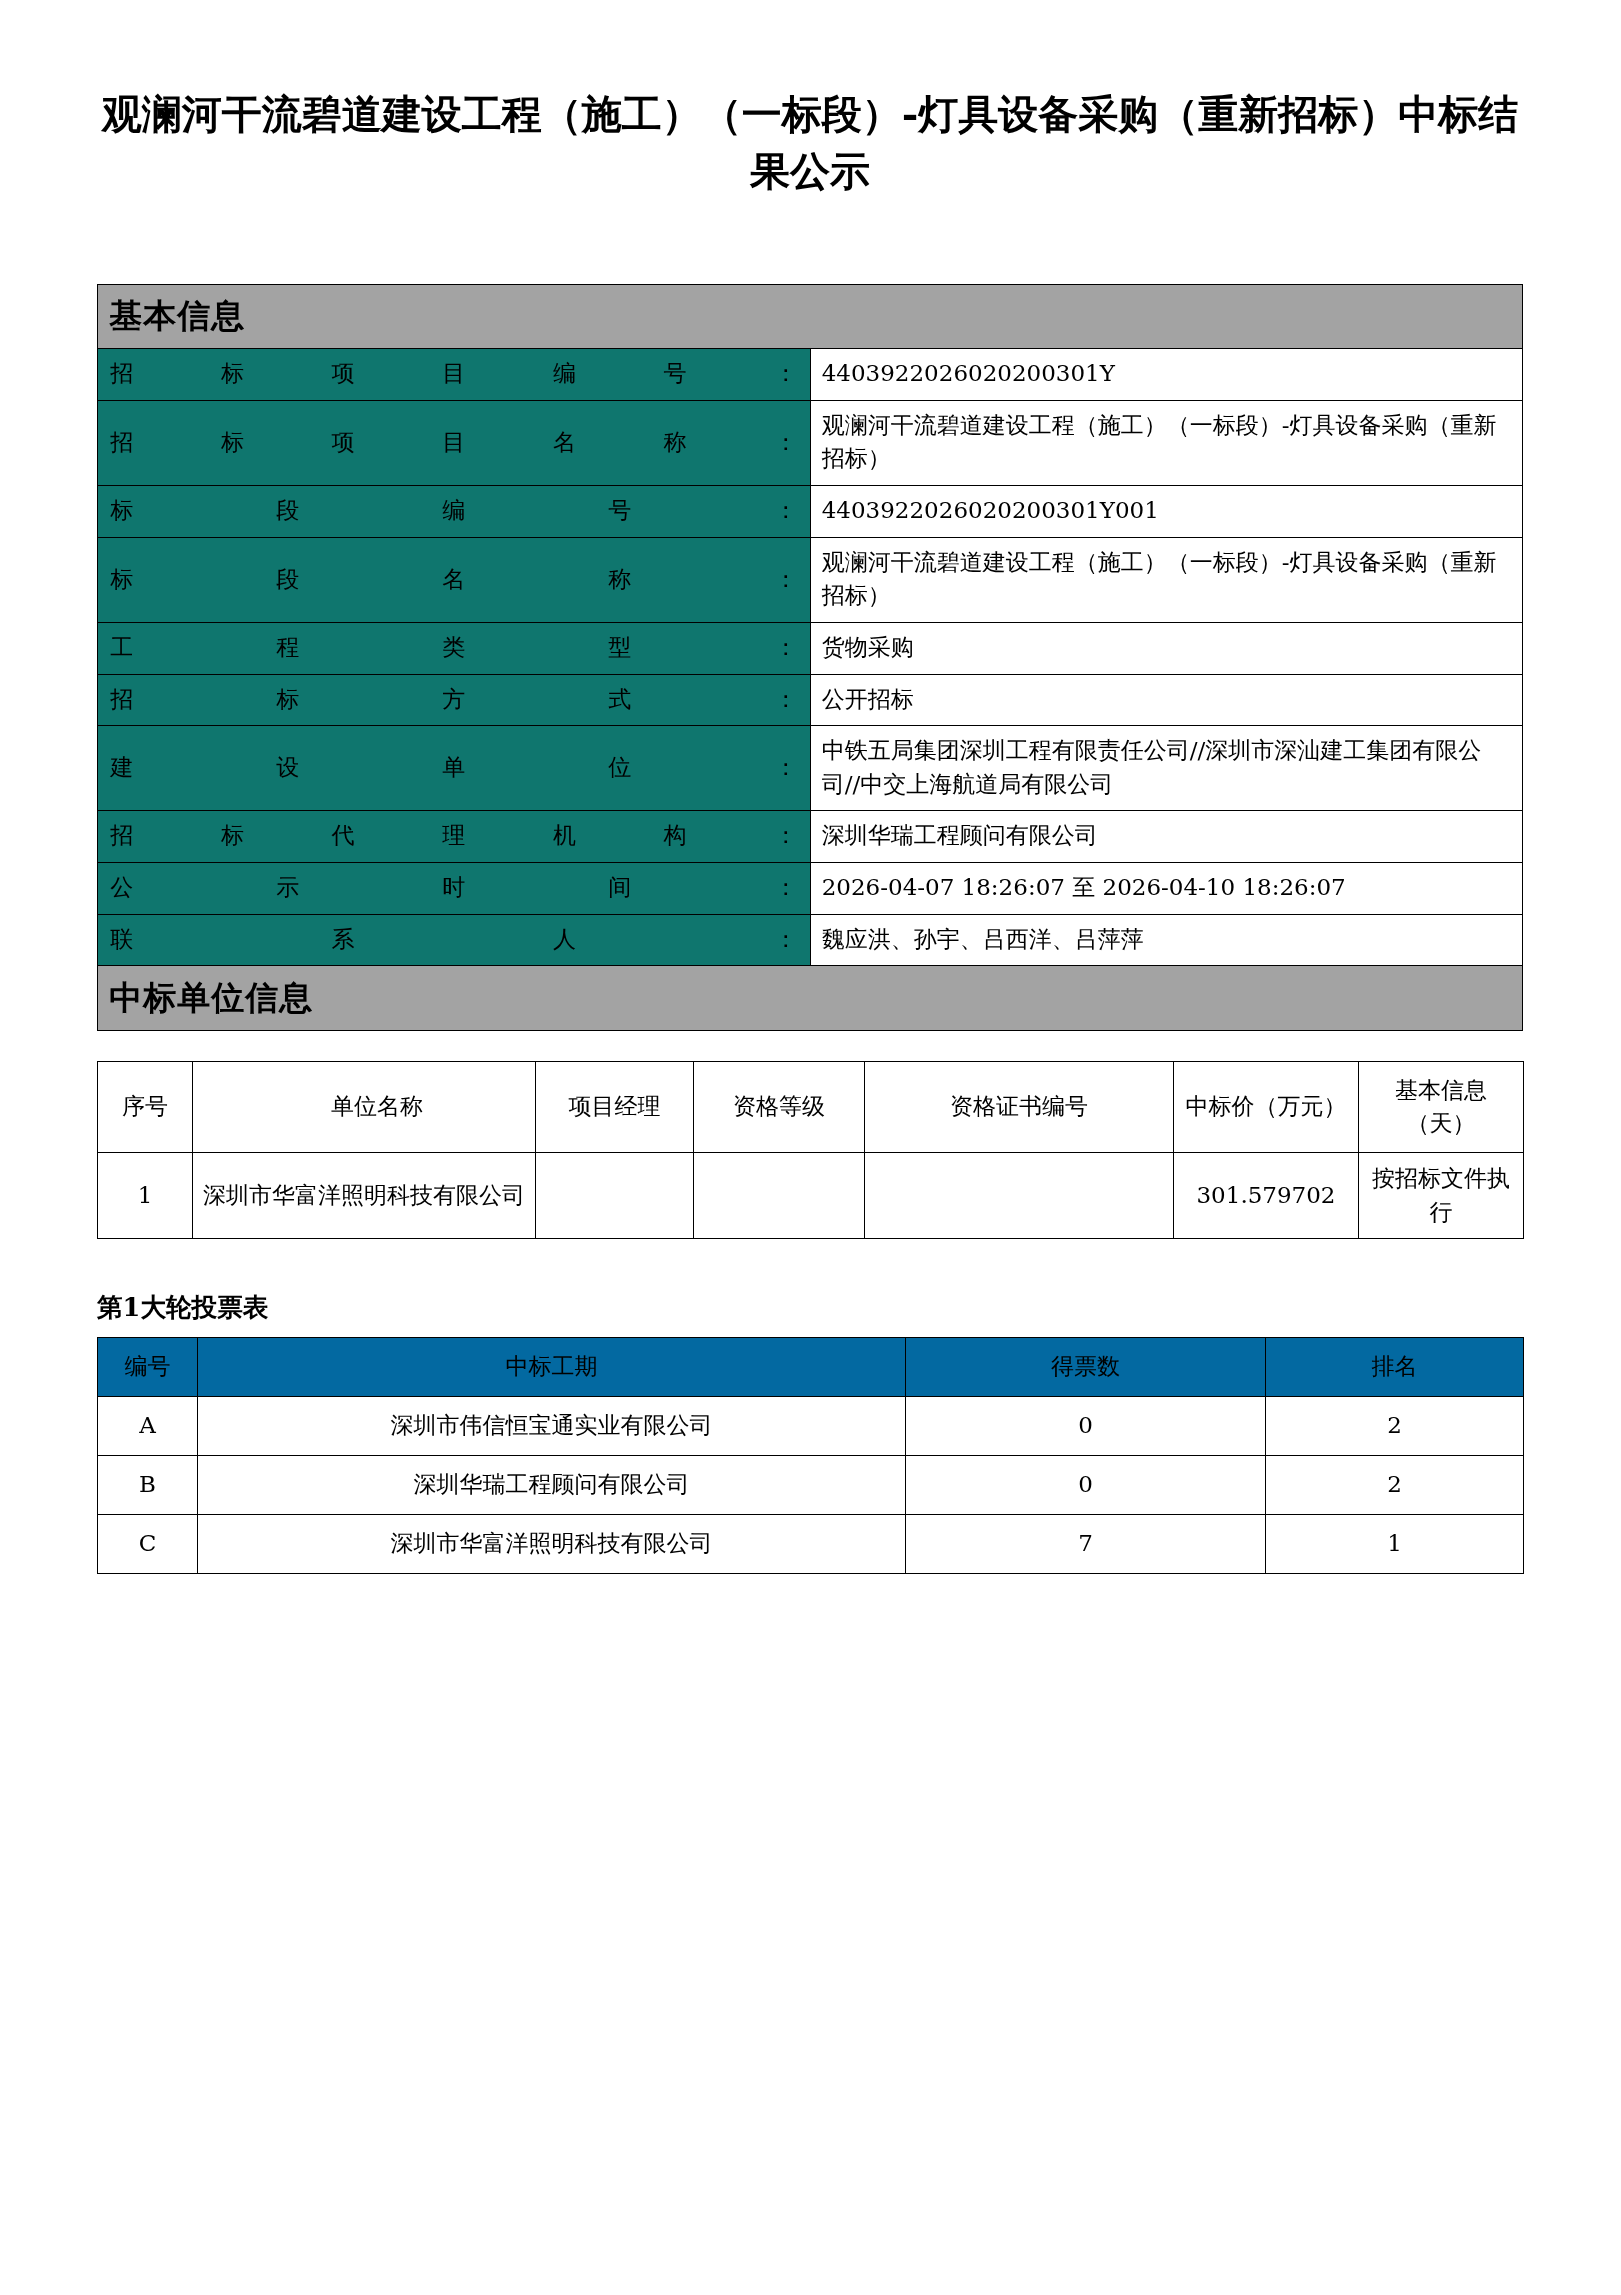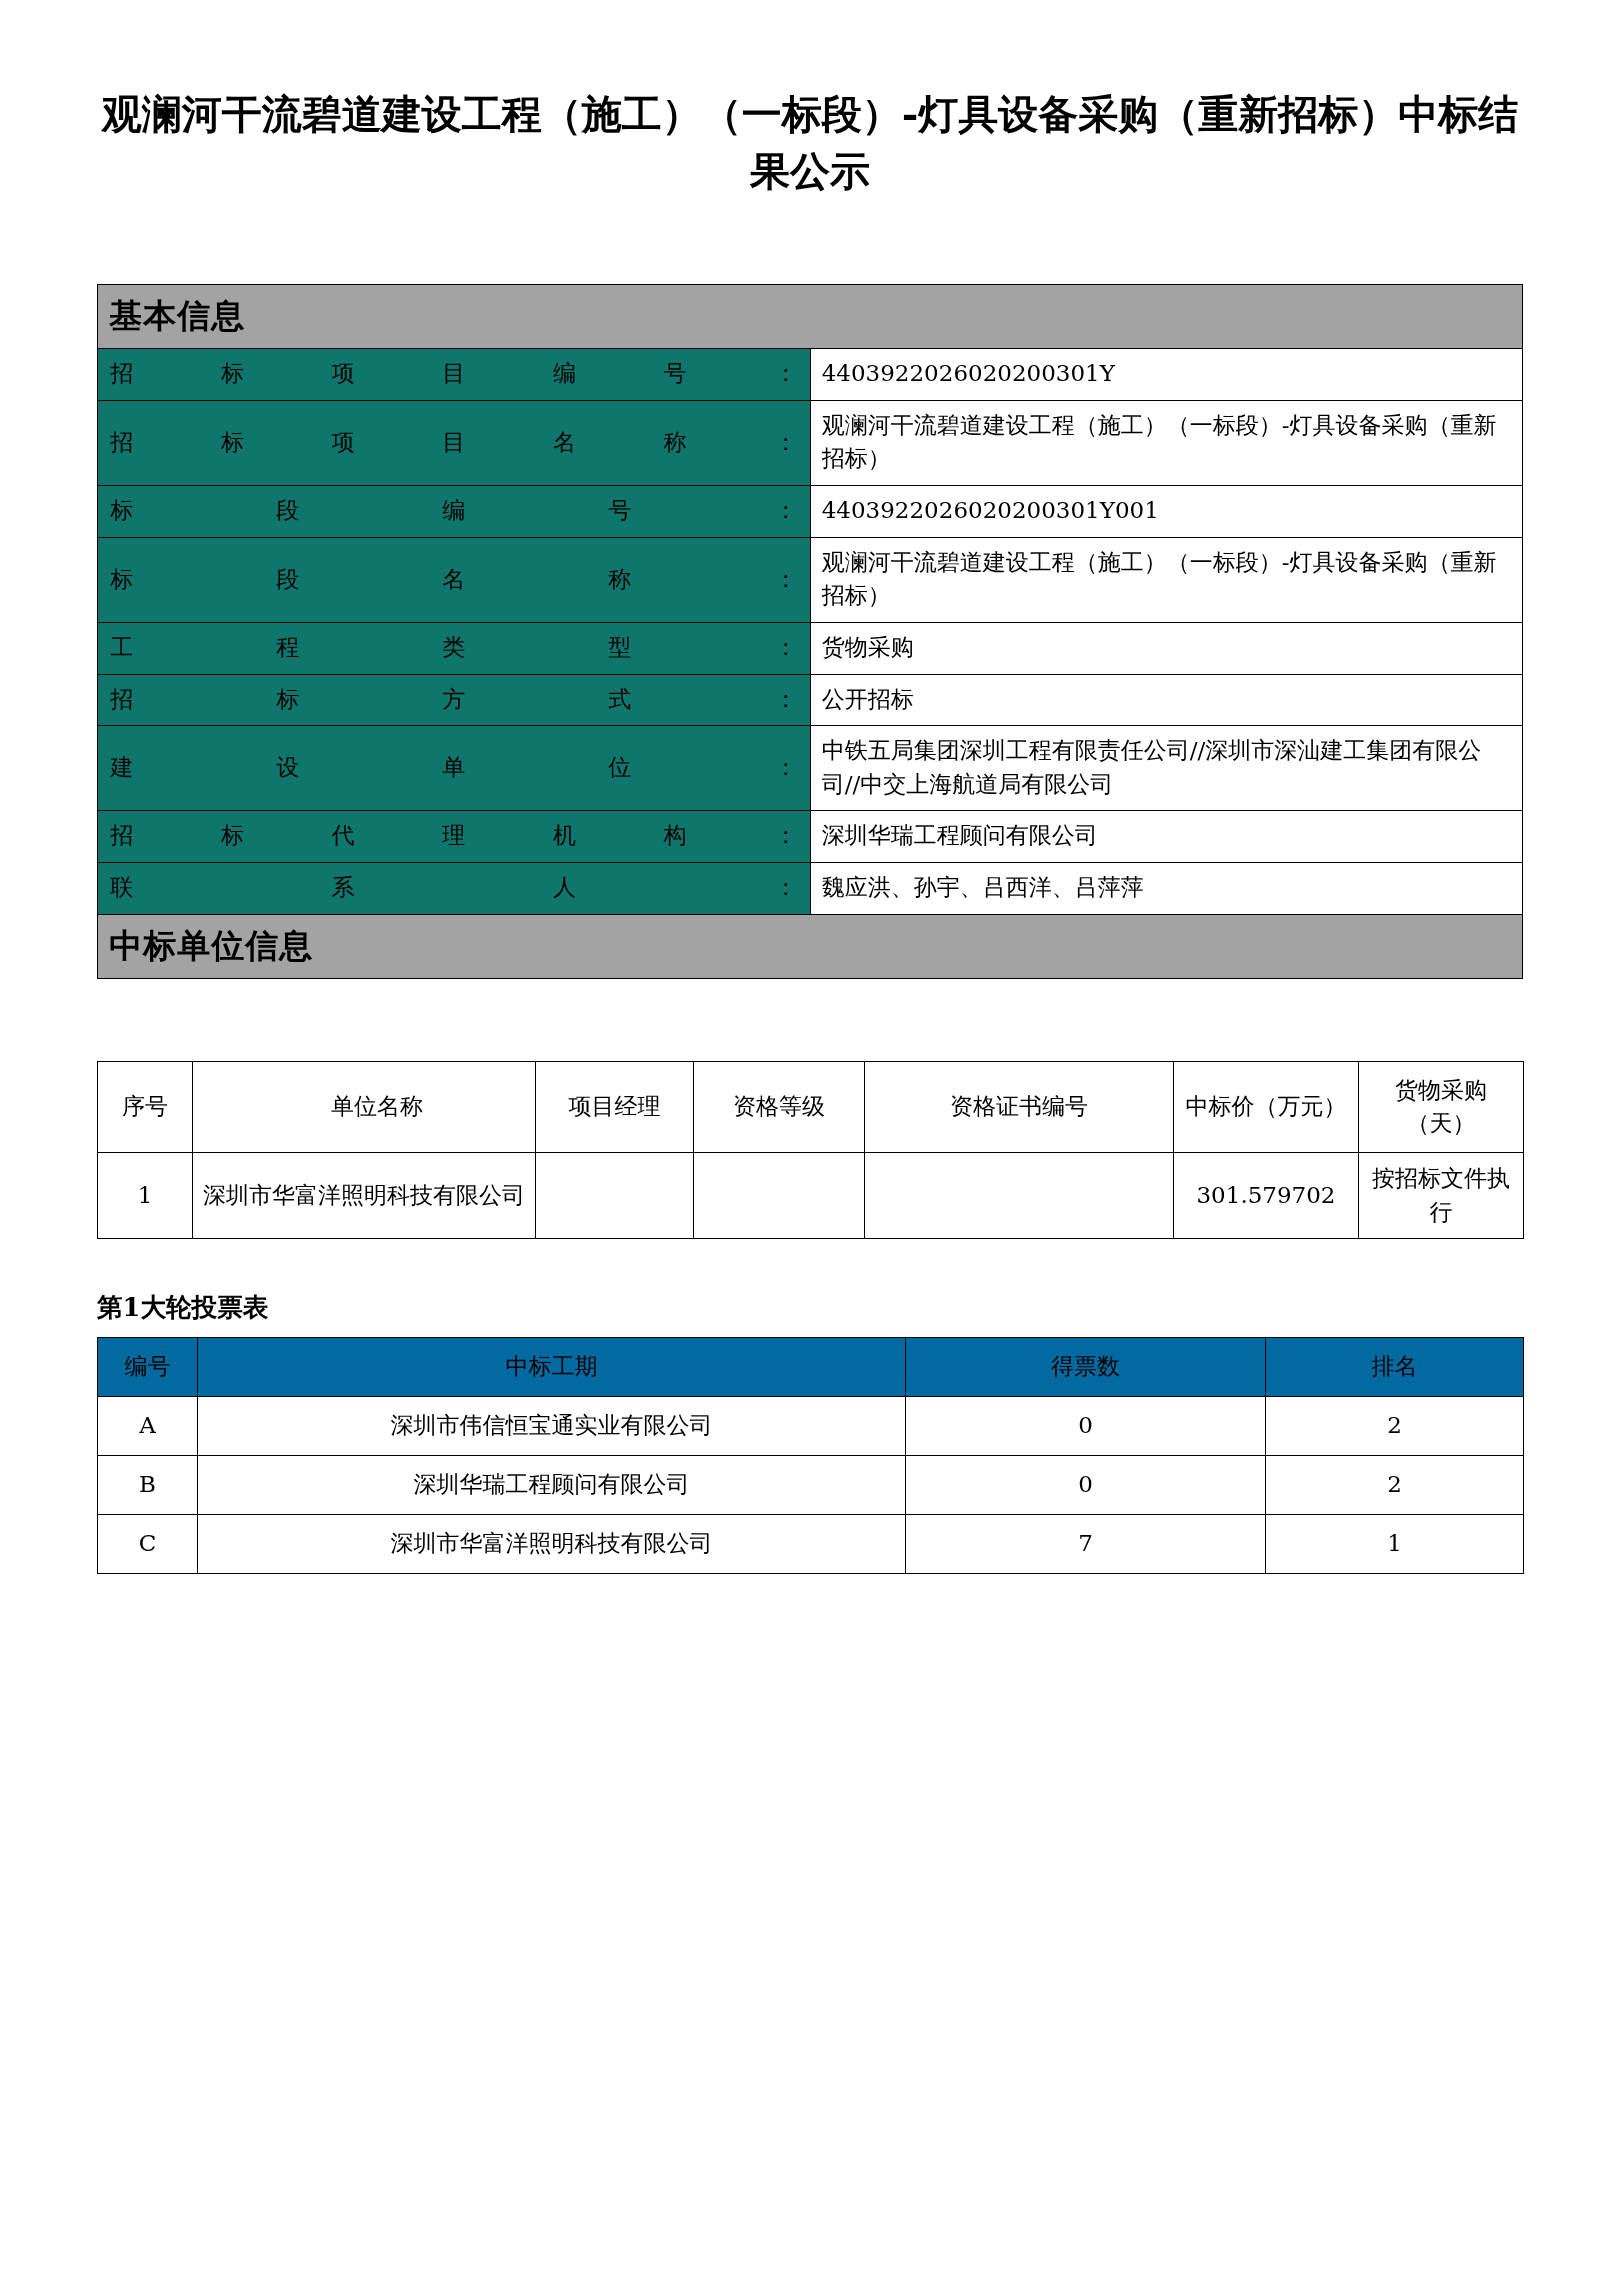--- a/index.html
+++ b/index.html
@@ -186,39 +186,43 @@
       </tr>
       <tr class="r-tall2">
         <td class="lbl">建设单位：</td>
         <td class="val">中铁五局集团深圳工程有限责任公司//深圳市深汕建工集团有限公司//中交上海航道局有限公司</td>
       </tr>
       <tr>
         <td class="lbl">招标代理机构：</td>
         <td class="val">深圳华瑞工程顾问有限公司</td>
       </tr>
       <tr>
+        <td class="lbl">公示时间：</td>
+        <td class="val">2026-04-07 18:26:07 至 2026-04-10 18:26:07</td>
+      </tr>
+      <tr>
         <td class="lbl">联系人：</td>
         <td class="val">魏应洪、孙宇、吕西洋、吕萍萍</td>
       </tr>
       <tr>
         <td class="section-head" colspan="2">中标单位信息</td>
       </tr>
     </tbody>
   </table>
 
   <table class="tbl" id="winner-table">
     <thead>
       <tr>
         <th class="w-no">序号</th>
         <th class="w-name">单位名称</th>
         <th class="w-mgr">项目经理</th>
         <th class="w-lvl">资格等级</th>
         <th class="w-cert">资格证书编号</th>
         <th class="w-price">中标价（万元）</th>
-        <th class="w-dur">货物采购（天）</th>
+        <th class="w-dur">基本信息（天）</th>
       </tr>
     </thead>
     <tbody>
       <tr>
         <td>1</td>
         <td>深圳市华富洋照明科技有限公司</td>
         <td></td>
         <td></td>
         <td></td>
         <td>301.579702</td>

